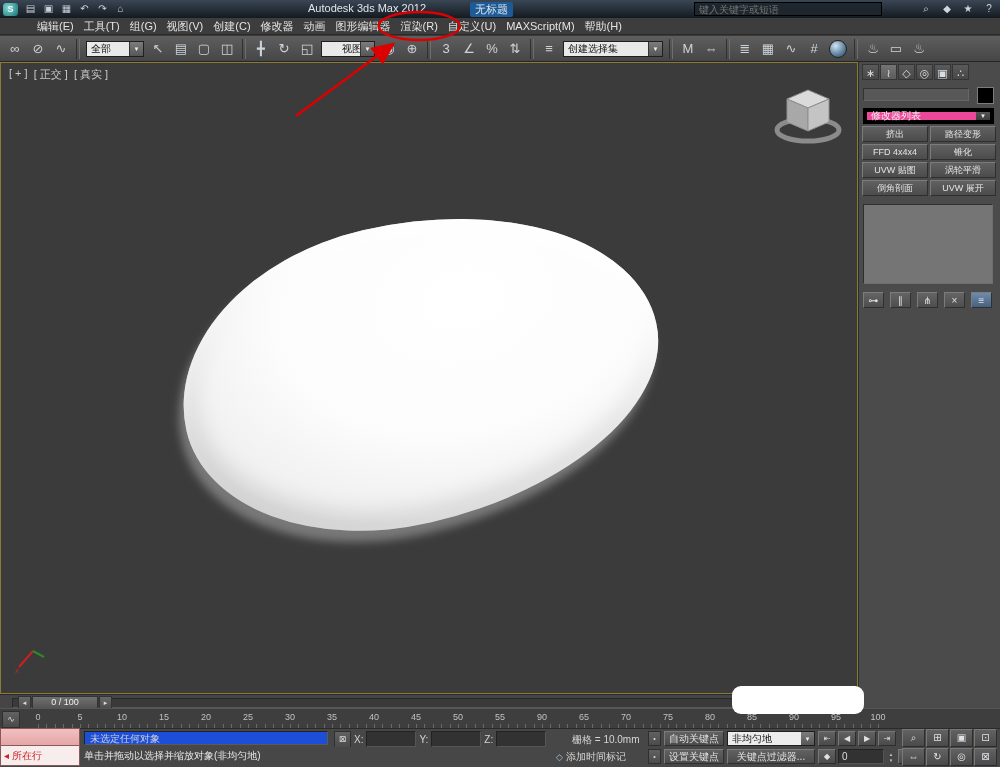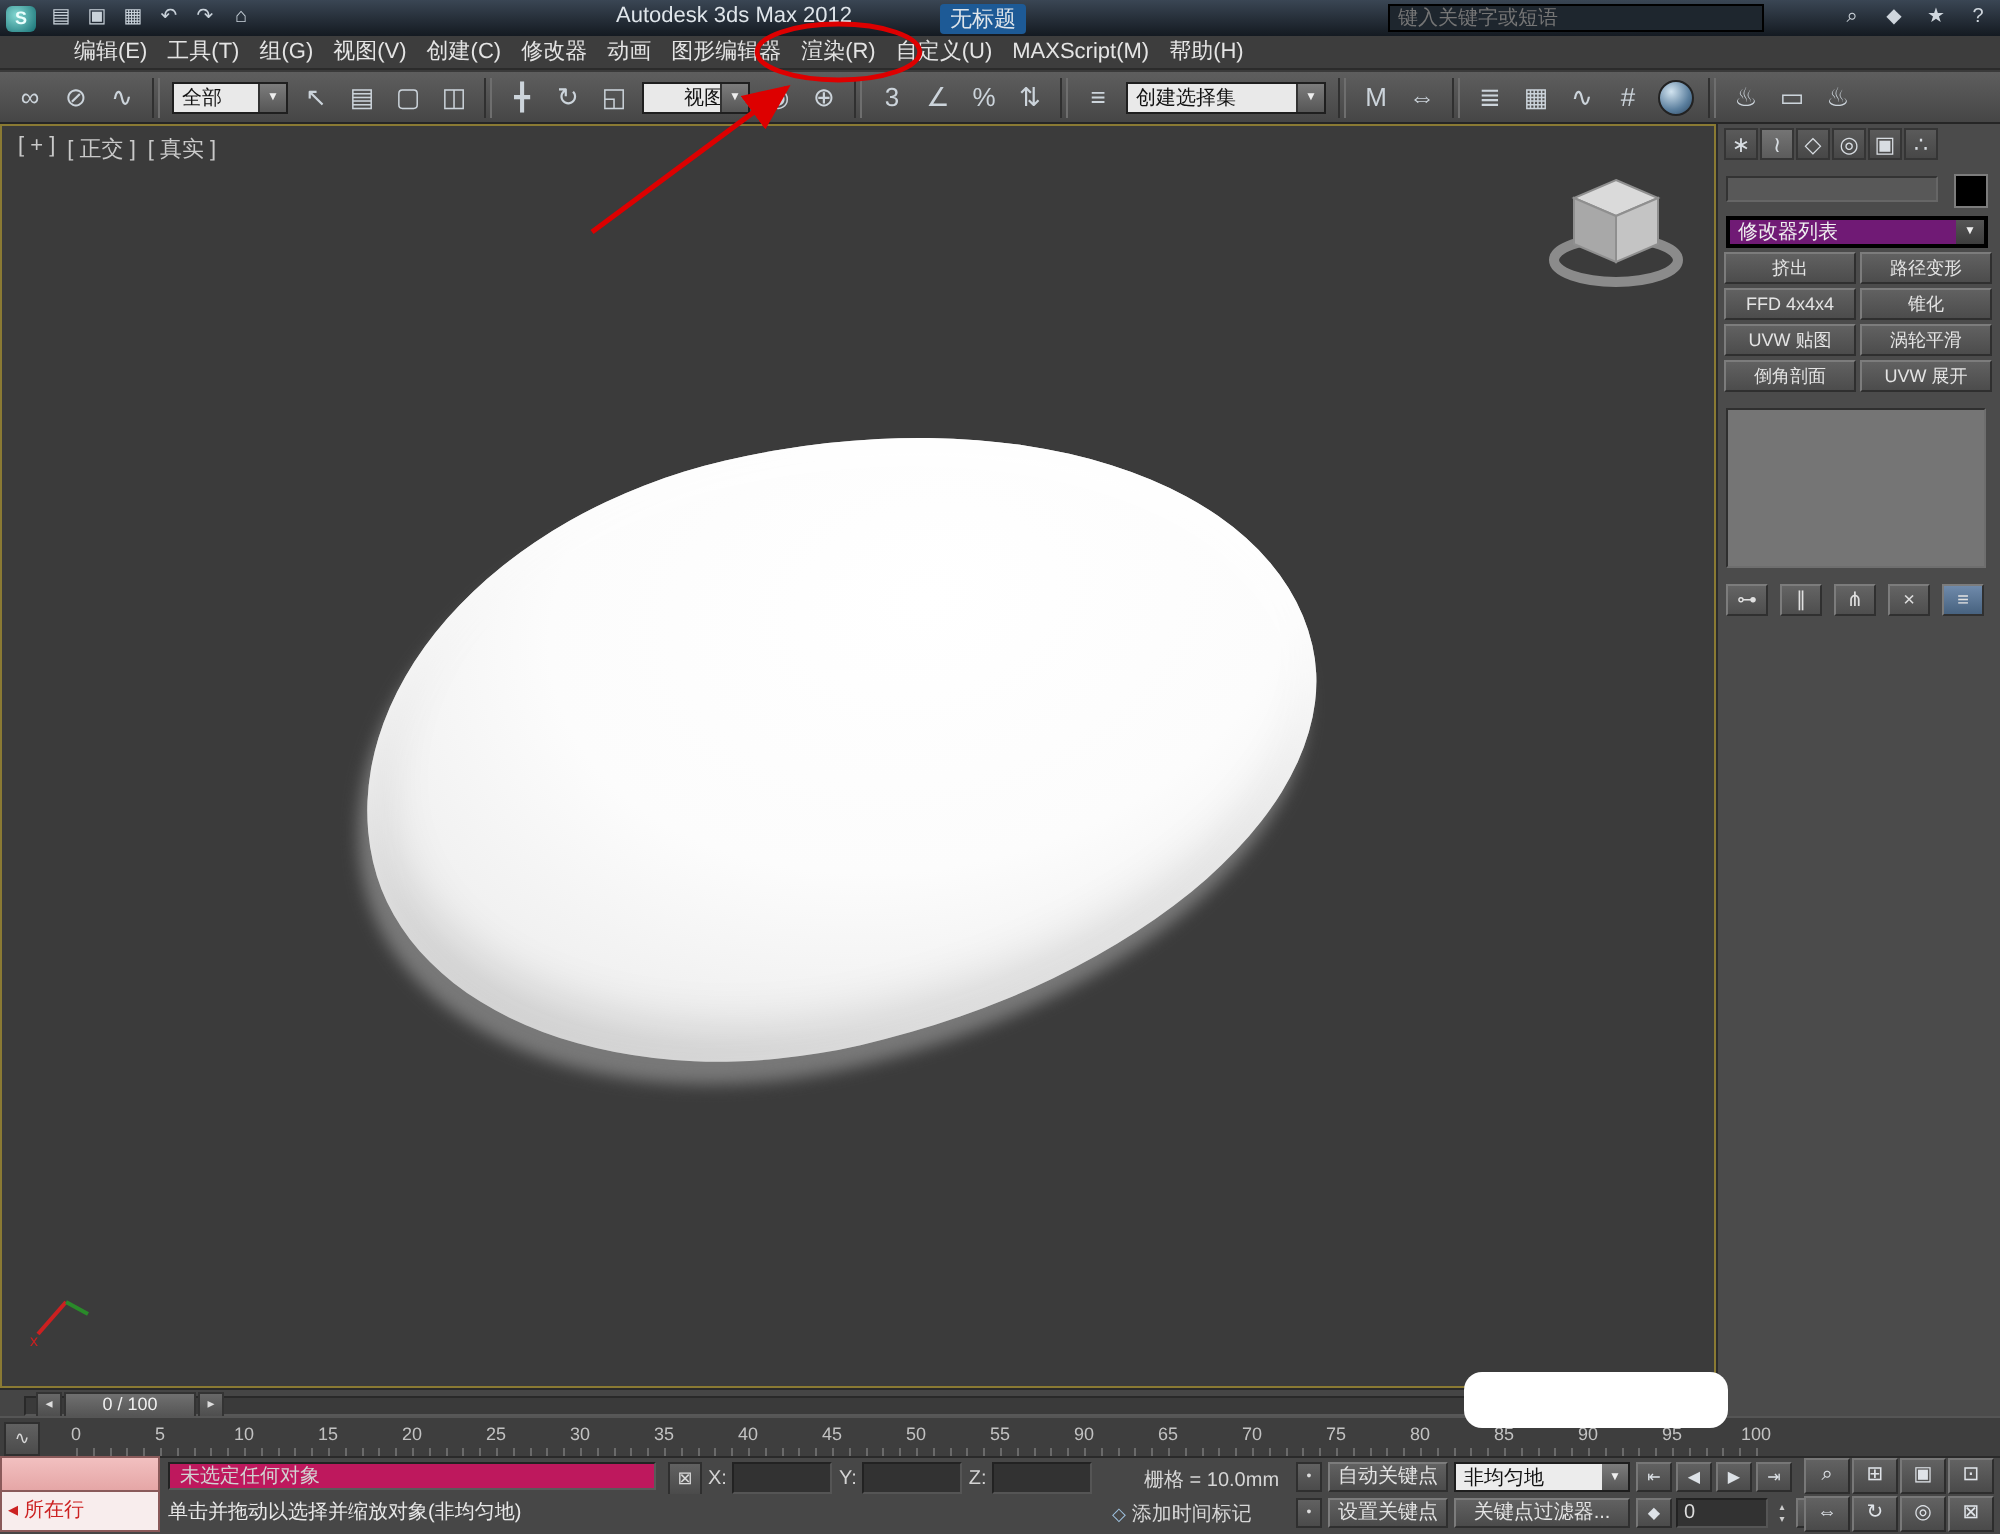--- a/index.html
+++ b/index.html
@@ -58,22 +58,22 @@
   
   #panel{position:absolute;left:858px;top:62px;width:142px;height:646px;background:#4b4b4b;
     border-left:1px solid #2c2c2c;box-sizing:border-box;}
   .tabs{position:absolute;left:3px;top:2px;display:flex;gap:1px;}
   .tab{width:17px;height:16px;text-align:center;line-height:16px;font-size:11px;color:#d8dde2;
     background:linear-gradient(#5a5a5a,#474747);border:1px solid #353535;box-sizing:border-box;}
   .tab.active{background:linear-gradient(#747474,#5c5c5c);}
   .name-input{position:absolute;left:4px;top:26px;width:106px;height:13px;background:#585858;
     border:1px solid;border-color:#333 #666 #666 #333;box-sizing:border-box;}
   .swatch{position:absolute;left:118px;top:25px;width:15px;height:15px;background:#000;border:1px solid #7c7c7c;}
-  .modlist{position:absolute;left:4px;top:46px;width:131px;height:16px;background:#701a75;
-    border:2px solid #000000;color:#efefef;font-size:10px;display:flex;align-items:center;
+  .modlist{position:absolute;left:4px;top:46px;width:131px;height:16px;background:#ec4899;
+    border:4px solid #000000;color:#efefef;font-size:10px;display:flex;align-items:center;
     padding-left:4px;box-sizing:border-box;}
   .modlist-arrow{margin-left:auto;width:14px;height:100%;background:linear-gradient(#555,#3d3d3d);
     color:#eee;font-size:6px;display:flex;align-items:center;justify-content:center;}
   .modgrid{position:absolute;left:3px;top:64px;width:134px;display:grid;grid-template-columns:1fr 1fr;gap:2px;}
   .modbtn{height:14px;background:linear-gradient(#616161,#4c4c4c);border:1px solid;
     border-color:#7c7c7c #2f2f2f #2f2f2f #7c7c7c;color:#e4e4e4;font-size:9px;text-align:center;
     line-height:14px;overflow:hidden;white-space:nowrap;}
   .stack{position:absolute;left:4px;top:142px;width:130px;height:80px;background:#757575;
     border:1px solid;border-color:#2f2f2f #6e6e6e #6e6e6e #2f2f2f;box-sizing:border-box;}
   .stackbar{position:absolute;left:4px;top:230px;display:flex;gap:6px;}
@@ -98,21 +98,21 @@
   .tickstrip{position:absolute;left:38px;top:15px;width:842px;height:4px;
     background:repeating-linear-gradient(90deg,#6a6a6a 0 1px,transparent 1px 8.4px);}
   .mini-curve{position:absolute;left:2px;top:2px;width:16px;height:15px;
     background:linear-gradient(#616161,#4b4b4b);border:1px solid #2f2f2f;color:#d8d8d8;
     font-size:9px;text-align:center;line-height:14px;}
 
   
   #status1{position:absolute;left:0;top:728px;width:1000px;height:19px;background:#474747;
     border-top:1px solid #2a2a2a;box-sizing:border-box;}
   #status2{position:absolute;left:0;top:747px;width:1000px;height:20px;background:#474747;}
-  .statusfield{position:absolute;left:84px;top:2px;width:244px;height:14px;background:#be185d;
+  .statusfield{position:absolute;left:84px;top:2px;width:244px;height:14px;background:#1d4ed8;
     border:1px solid;border-color:#222 #5a5a5a #5a5a5a #222;color:#d2d2d2;font-size:10px;
     line-height:14px;padding-left:5px;box-sizing:border-box;}
   .lockbtn{position:absolute;left:334px;top:2px;width:15px;height:15px;
     background:linear-gradient(#616161,#4b4b4b);border:1px solid #2f2f2f;color:#d8d8d8;
     font-size:9px;text-align:center;line-height:14px;}
   .xyzrow{position:absolute;left:354px;top:2px;display:flex;align-items:center;gap:3px;}
   .xyzlab{font-size:10px;color:#d4d4d4;}
   .xyzfield{width:44px;height:12px;background:#323232;border:1px solid;
     border-color:#222 #555 #555 #222;color:#ddd;font-size:10px;}
   .gridlabel{position:absolute;left:572px;top:4px;font-size:10px;color:#d6d6d6;white-space:nowrap;}

